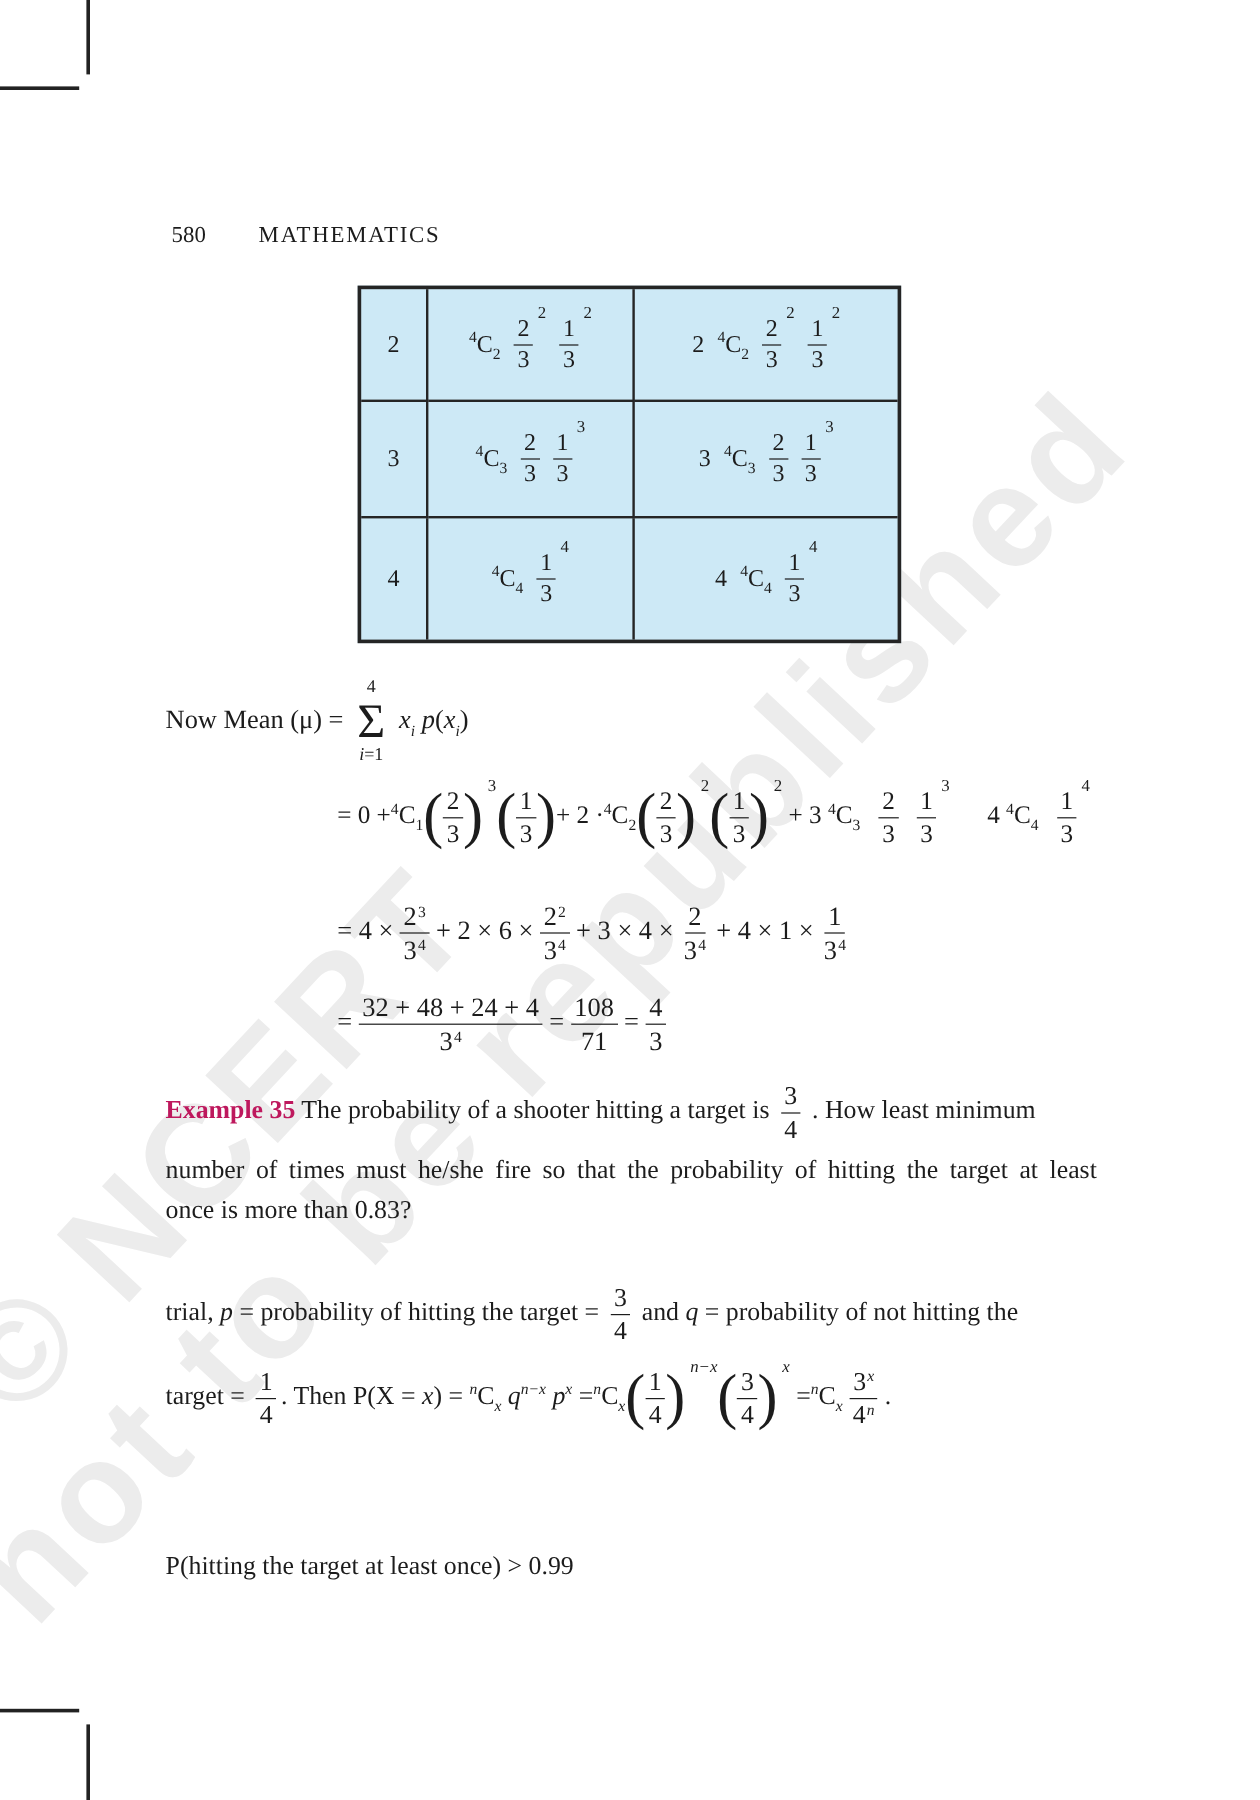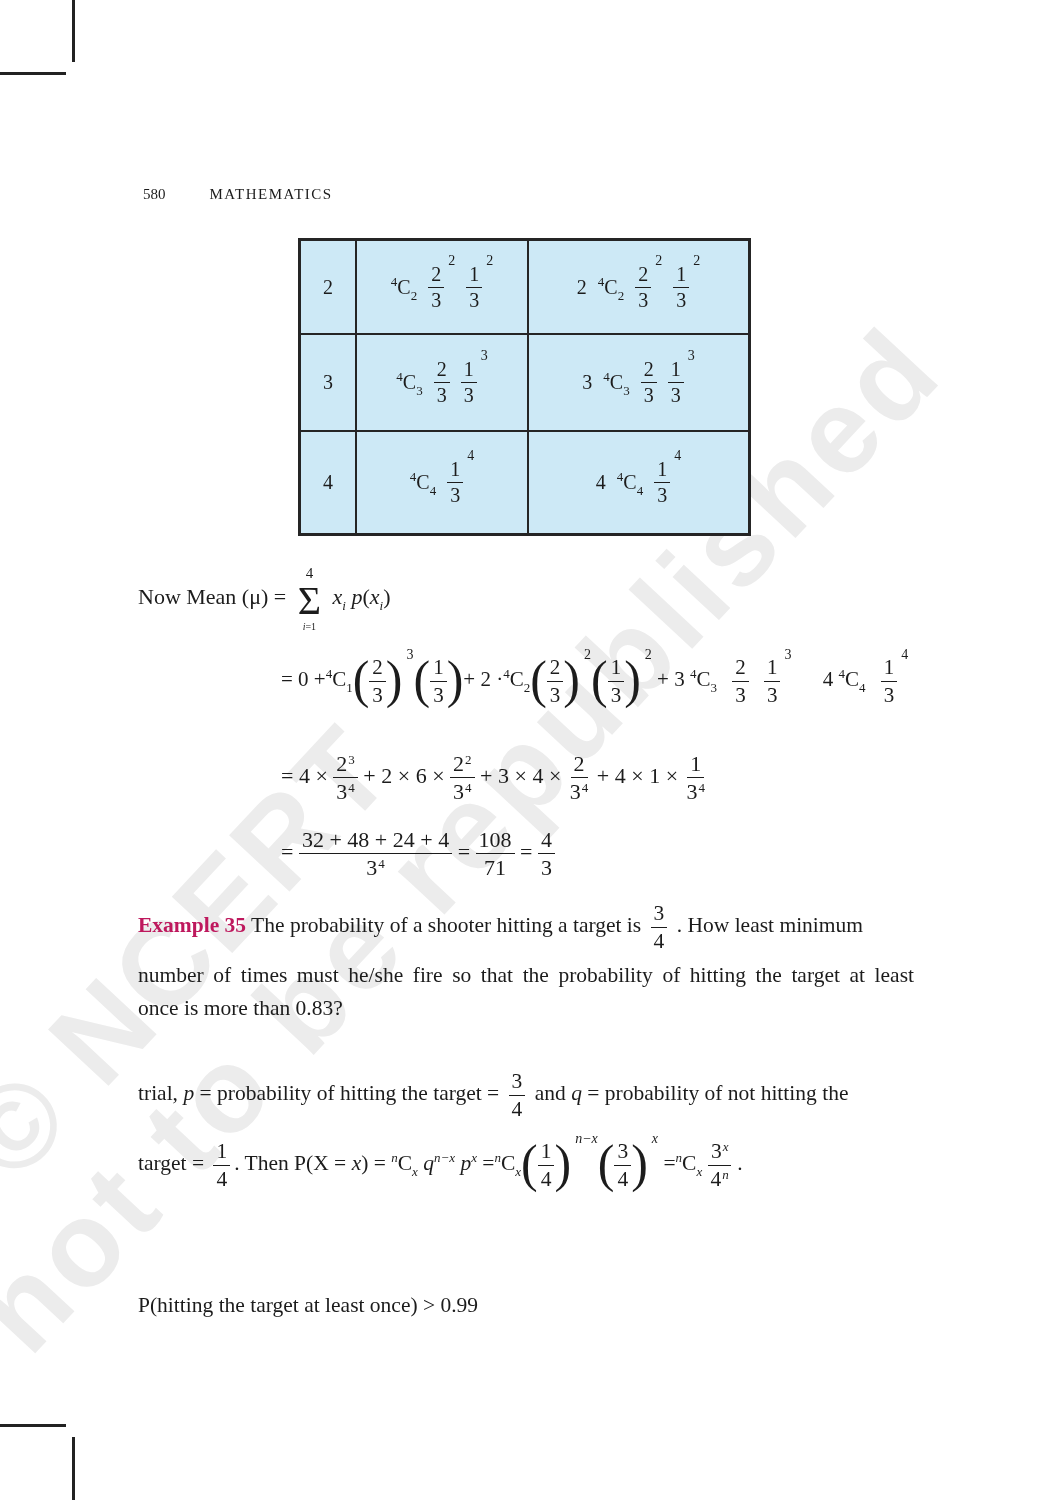--- a/index.html
+++ b/index.html
@@ -9,21 +9,21 @@
   .wm{position:absolute;color:#ececec;font-family:"Liberation Sans", sans-serif;
       font-weight:bold;white-space:nowrap;z-index:1;line-height:1;}
   #wm1{left:-60px;top:1117px;font-size:120px;letter-spacing:4px;
        transform:rotate(-47deg);transform-origin:0 0;}
   #wm2{left:-45px;top:1290px;font-size:120px;letter-spacing:6px;
        transform:rotate(-47deg);transform-origin:0 0;}
   .content{position:absolute;inset:0;z-index:2;}
   
   .crop{position:absolute;background:#222;}
   
-  .hdr{position:absolute;top:186px;left:143px;font-size:15px;display:flex;gap:44px;}
+  .hdr{position:absolute;top:186px;left:143px;font-size:19px;display:flex;gap:44px;}
   .hdr .title{letter-spacing:1.5px;}
   
   .ptable{position:absolute;left:298px;top:238px;border:3px solid #252525;background:#cde9f6;
           display:grid;grid-template-columns:56px 172px 219px;grid-template-rows:94px 97px 101px;}
   .cell{border-right:2.5px solid #252525;border-bottom:2.5px solid #252525;
         display:flex;align-items:center;justify-content:center;font-size:20px;gap:11px;white-space:nowrap;}
   .cell.lastcol{border-right:none;}
   .cell.lastrow{border-bottom:none;}
   
   .frac{display:inline-flex;flex-direction:column;align-items:center;vertical-align:middle;
@@ -39,21 +39,21 @@
   .comb{white-space:nowrap;text-align:right;}
   .fgroup{white-space:nowrap;}
   .var{font-style:italic;}
   
   .eqrow{position:absolute;white-space:nowrap;font-size:21px;}
   .mean{left:138px;top:566px;font-size:22px;}
   .sigma{display:inline-flex;flex-direction:column;align-items:center;vertical-align:middle;
          line-height:1;margin:0 6px;}
   .sigma .stop{font-size:15px;margin-bottom:1px;}
   .sigma .sglyph{font-size:40px;line-height:.95;}
-  .sigma .sbot{font-size:10px;margin-top:2px;}
+  .sigma .sbot{font-size:15px;margin-top:2px;}
   #eq2{left:281px;top:656px;}
   #eq3{left:281px;top:752px;font-size:22px;}
   #eq4{left:281px;top:828px;font-size:22px;}
   .gapl{margin-left:26px;}
   .gaps{margin-left:10px;}
   
   .para-line{position:absolute;left:138px;width:776px;font-size:21.5px;line-height:1.3;}
   .jst{text-align:justify;text-align-last:justify;}
   .accent{font-weight:bold;color:#be185d;}
   #ex-l1{top:902px;white-space:nowrap;}

